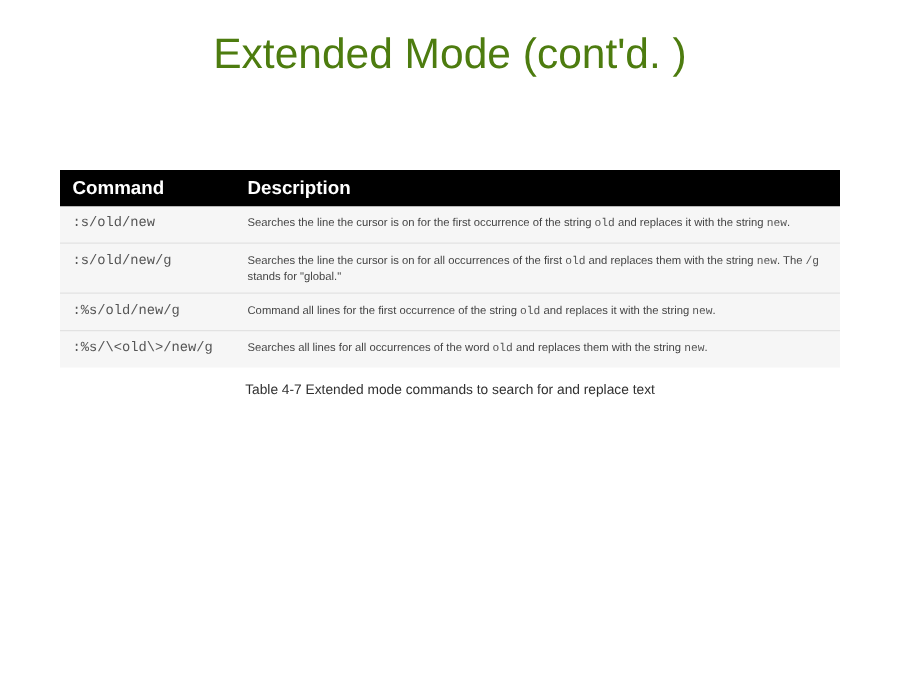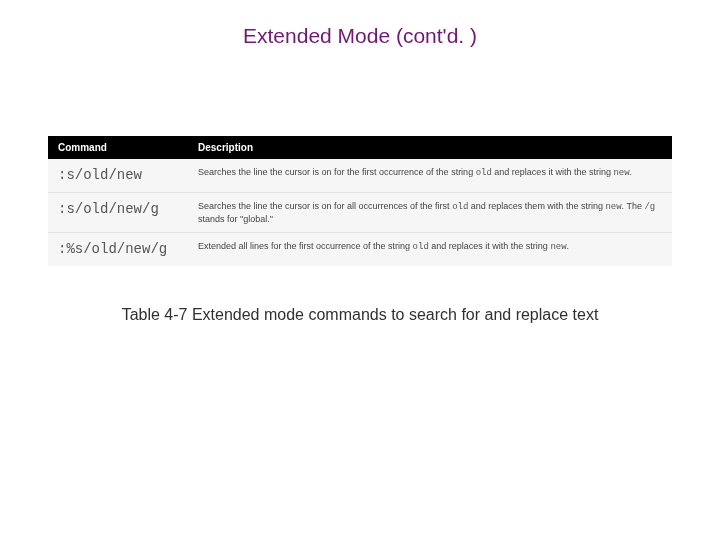--- a/index.html
+++ b/index.html
@@ -9,71 +9,71 @@
     background: #ffffff;
     font-family: Arial, Helvetica, sans-serif;
     position: relative;
   }
   .slide-title {
     position: absolute;
     top: 24px;
     left: 0;
     right: 0;
     text-align: center;
-    font-size: 21px;
+    font-size: 34px;
     font-weight: 400;
-    color: #701a75;
+    color: #4d7c0f;
   }
   .table-wrap {
     position: absolute;
     top: 136px;
     left: 48px;
     right: 48px;
   }
   table {
     width: 100%;
     border-collapse: collapse;
     font-size: 9px;
     background: #f6f6f6;
   }
   thead th {
     background: #000000;
     color: #ffffff;
     text-align: left;
     font-weight: 700;
     padding: 6px 10px;
-    font-size: 10px;
+    font-size: 15px;
   }
   tbody td {
     padding: 7px 10px;
     vertical-align: top;
     border-bottom: 1px solid #e2e2e2;
     color: #444;
     line-height: 1.35;
   }
   tbody tr:last-child td { border-bottom: none; }
   td.cmd {
     font-family: "Courier New", Courier, monospace;
     color: #555;
     width: 140px;
     white-space: nowrap;
-    font-size: 14px;
+    font-size: 11px;
   }
   .desc .mono {
     font-family: "Courier New", Courier, monospace;
     color: #555;
     text-align: center;
   }
   .caption {
     position: absolute;
     top: 306px;
     left: 0;
     right: 0;
     text-align: center;
-    font-size: 16px;
+    font-size: 11px;
     color: #303030;
   }
 </style>
 </head>
 <body>
 
 <div class="slide-title">Extended Mode (cont'd. )</div>
 
 <div class="table-wrap">
   <table>
@@ -92,20 +92,26 @@
       </tr>
       <tr>
         <td class="cmd">:s/old/new/g</td>
         <td class="desc">
           <span>Searches the line the cursor is on for all occurrences of the first </span><span class="mono">old</span><span> and replaces them with the string </span><span class="mono">new</span><span>. The </span><span class="mono">/g</span><span> stands for "global."</span>
         </td>
       </tr>
       <tr>
         <td class="cmd">:%s/old/new/g</td>
         <td class="desc">
-          <span>Extended all lines for the first occurrence of the string </span><span class="mono">old</span><span> and replaces it with the string </span><span class="mono">new</span><span>.</span>
+          <span>Command all lines for the first occurrence of the string </span><span class="mono">old</span><span> and replaces it with the string </span><span class="mono">new</span><span>.</span>
+        </td>
+      </tr>
+      <tr>
+        <td class="cmd">:%s/\&lt;old\&gt;/new/g</td>
+        <td class="desc">
+          <span>Searches all lines for all occurrences of the word </span><span class="mono">old</span><span> and replaces them with the string </span><span class="mono">new</span><span>.</span>
         </td>
       </tr>
     </tbody>
   </table>
 </div>
 
 <div class="caption">Table 4-7 Extended mode commands to search for and replace text</div>
 
 </body></html>

